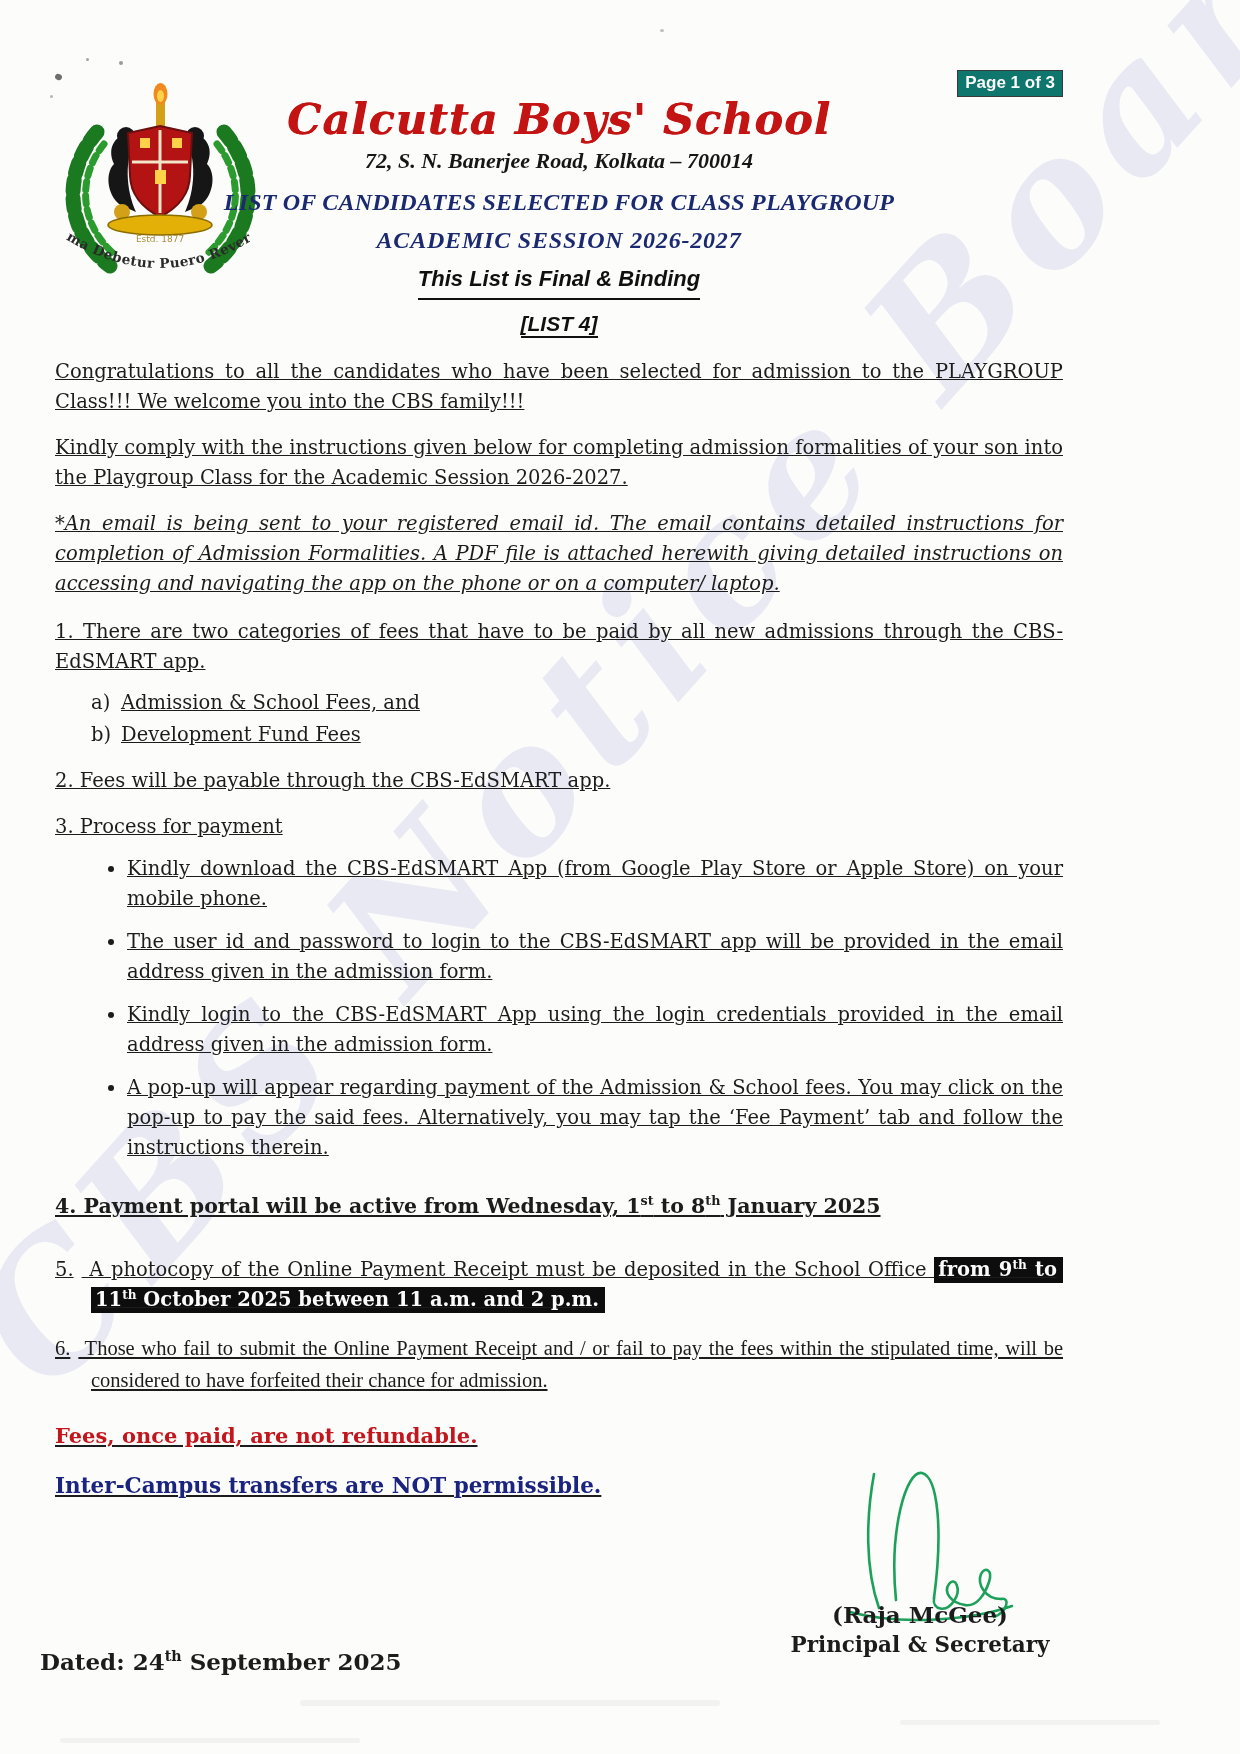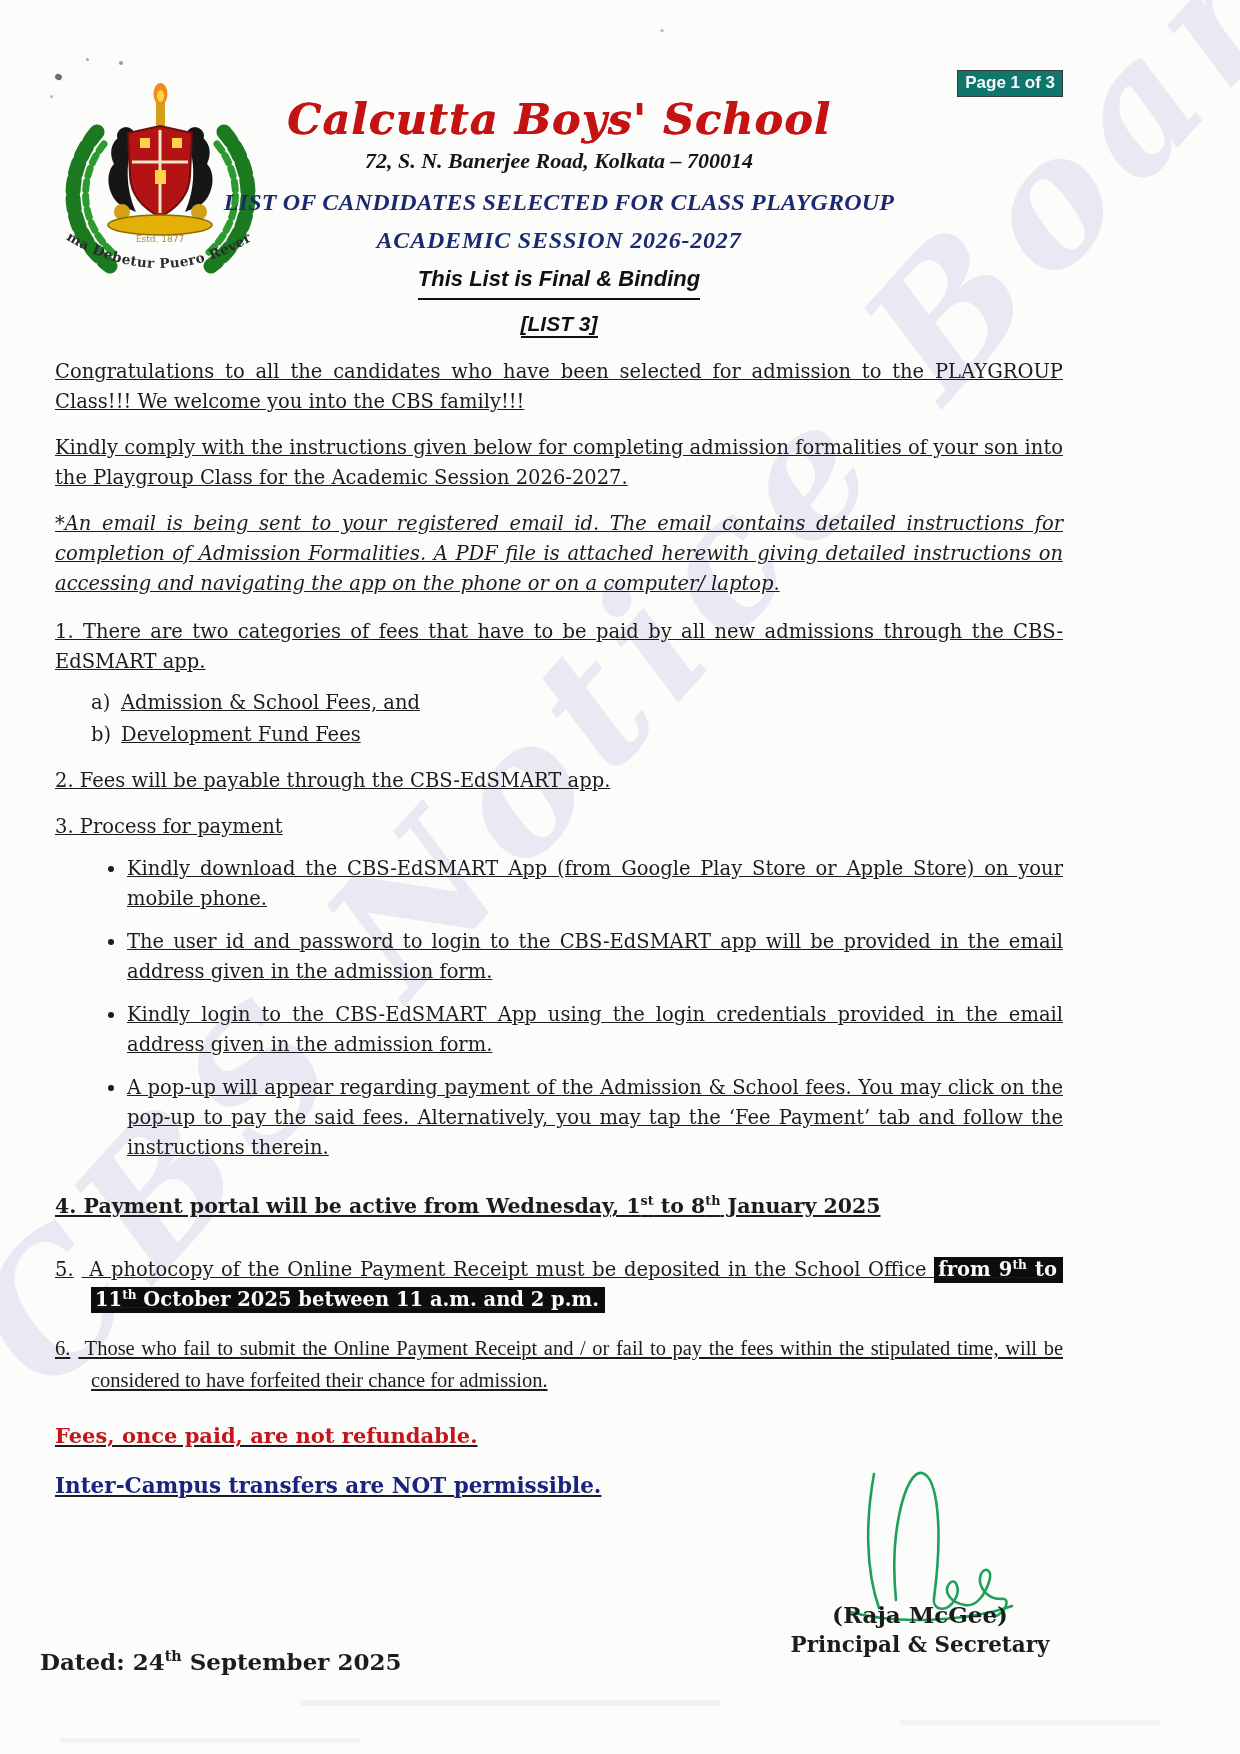--- a/index.html
+++ b/index.html
@@ -144,21 +144,21 @@
     <text font-family="DejaVu Serif, serif" font-size="13.5" font-weight="bold" fill="#2a2a2a" letter-spacing="0.5">
       <textPath href="#mottoArc" startOffset="50%" text-anchor="middle">Maxima Debetur Puero Reverentia</textPath>
     </text>
   </svg>
 
   <div class="header school-name" style="position:absolute;">Calcutta Boys' School</div>
   <div class="header address" style="position:absolute;">72, S. N. Banerjee Road, Kolkata – 700014</div>
   <div class="header head-line1" style="position:absolute;">LIST OF CANDIDATES SELECTED FOR CLASS PLAYGROUP</div>
   <div class="header head-line2" style="position:absolute;">ACADEMIC SESSION 2026-2027</div>
   <div class="header final-binding" style="position:absolute;"><span>This List is Final &amp; Binding</span></div>
-  <div class="header list-label" style="position:absolute;"><span>[LIST 3]</span></div>
+  <div class="header list-label" style="position:absolute;"><span>[LIST 4]</span></div>
 
   <div class="content">
 
     <p>Congratulations to all the candidates who have been selected for admission to the PLAYGROUP Class!!!  We welcome you into the CBS family!!!</p>
 
     <p>Kindly comply with the instructions given below for completing admission formalities of your son into the Playgroup Class for the Academic Session 2026-2027.</p>
 
     <p class="p-italic">*An email is being sent to your registered email id.  The email contains detailed instructions for completion of Admission Formalities. A PDF file is attached herewith giving detailed instructions on accessing and navigating the app on the phone or on a computer/ laptop.</p>
 
     <div class="num-item" style="margin-bottom:10px;">1. There are two categories of fees that have to be paid by all new admissions through the CBS-EdSMART app.</div>

